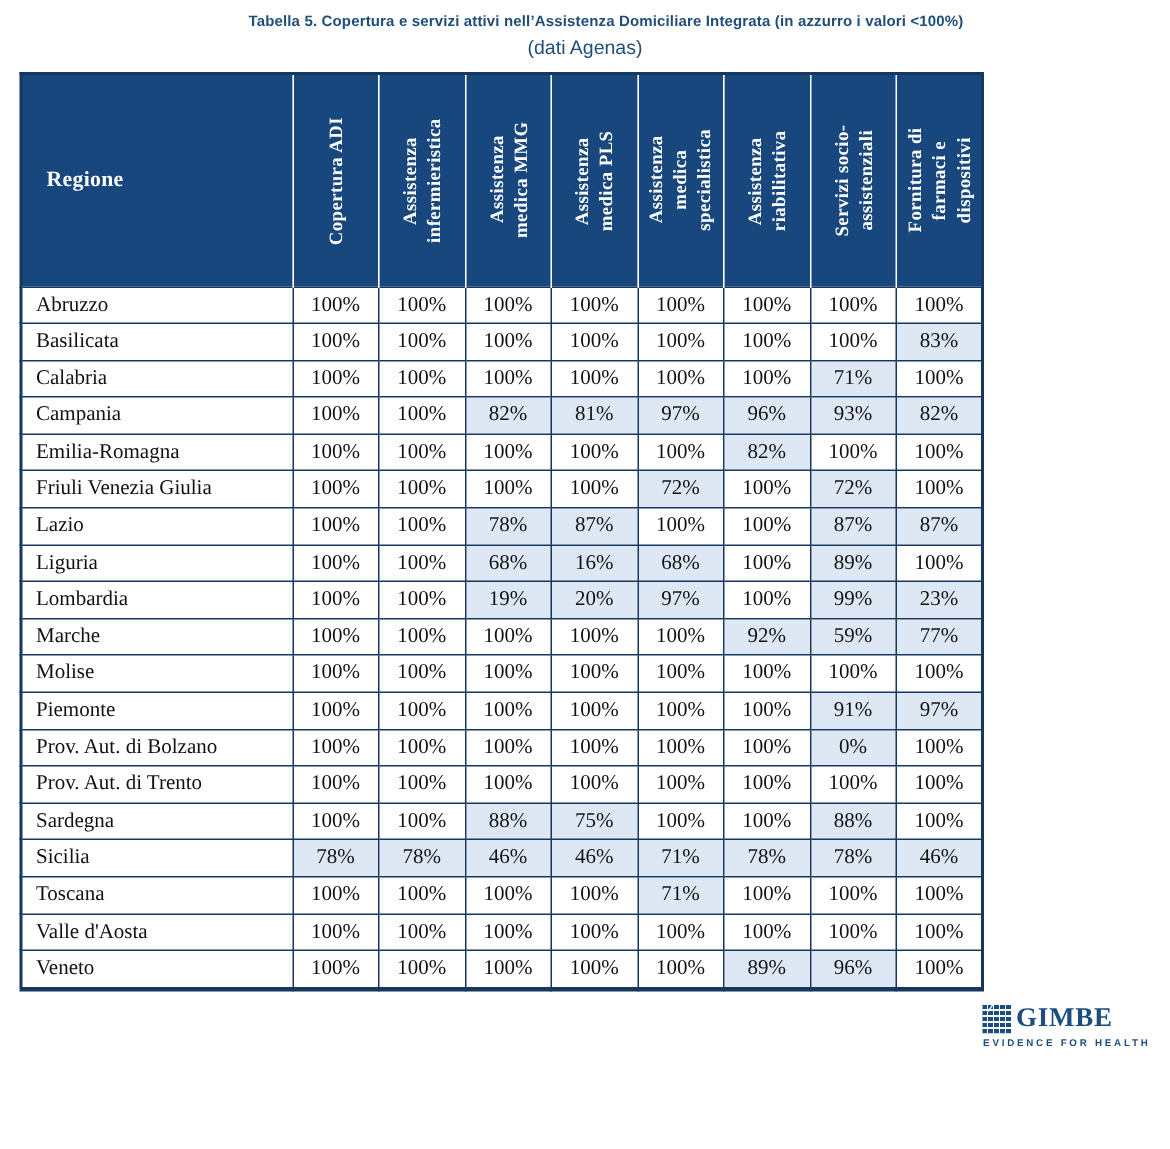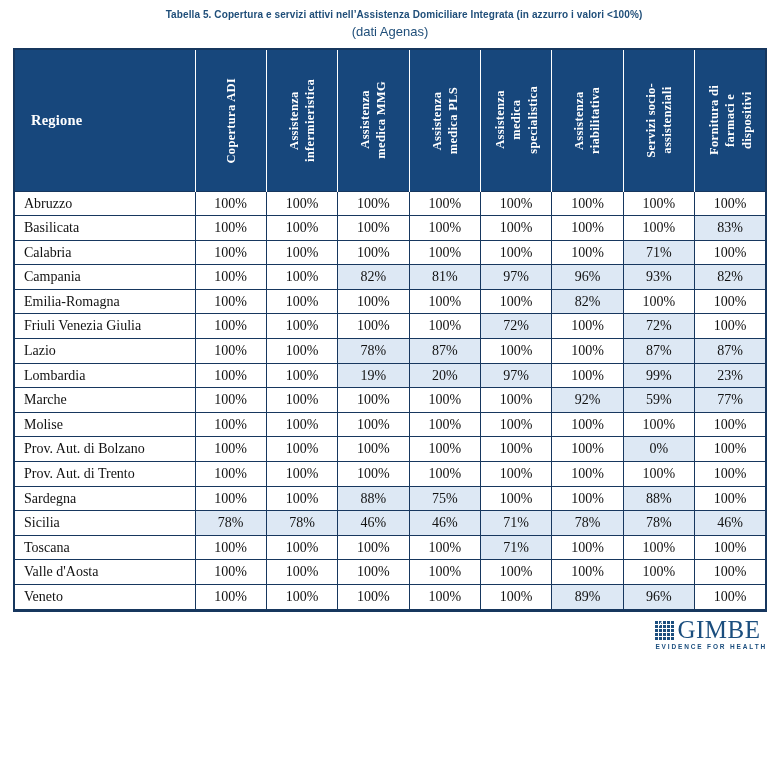--- a/index.html
+++ b/index.html
@@ -3,21 +3,21 @@
 <meta charset="utf-8">
 <style>
   * { margin:0; padding:0; box-sizing:border-box; }
   html,body { width:780px; height:766px; background:#fff; overflow:hidden;
               font-family:"Liberation Serif", serif; }
   .title { margin-top:9px; text-align:center; font-family:"Liberation Sans",sans-serif;
            font-weight:bold; font-size:10px; color:#1f4e79; letter-spacing:0.1px;padding-left:28px; }
   .subtitle { margin-top:4px; text-align:center; font-family:"Liberation Sans",sans-serif;
               font-size:13px; color:#1f4e79; }
   .tbl-wrap { margin:9px 13px 0 13px; }
-  table { border-collapse:collapse; table-layout:fixed; width:754px;
+  table { border-collapse:collapse; table-layout:fixed; width:643px;
           border:2px solid #17375e; border-bottom-width:3px; }
   col.c-region { width:181px; }
   th.region-h { background:#17477c; color:#fff; text-align:left; vertical-align:middle;
                 padding-left:16px; font-size:14.5px; font-weight:bold; letter-spacing:0.2px; }
   th.col-h { background:#17477c; border-left:1px solid #ffffff; height:142px;
              vertical-align:middle; text-align:center; }
   .vert { writing-mode:vertical-rl; transform:rotate(180deg); white-space:pre-line;
           margin:0 auto; color:#fff; font-weight:bold; font-size:12.5px;
           line-height:1.3; text-align:center; letter-spacing:0.3px;
           font-family:"Liberation Serif",serif; }
@@ -28,21 +28,21 @@
   tbody td.hl { background:#dde8f4; }
   .footer { display:flex; justify-content:flex-end; margin:7px 13px 0 0; }
   .logo { display:flex; flex-direction:column; align-items:flex-start; }
   .logo-top { display:flex; align-items:flex-end; gap:3px; }
   .logo-icon { position:relative; width:19px; height:19px; background-color:#1b4e7e;
       background-image:
         repeating-linear-gradient(0deg, transparent 0 3px, #fff 3px 4px),
         repeating-linear-gradient(90deg, transparent 0 3px, #fff 3px 4px); }
   .logo-check { position:absolute; top:-3px; left:1px; color:#fff; font-size:10px;
                 font-weight:bold; font-family:"DejaVu Sans",sans-serif; }
-  .logo-text { font-family:"Liberation Serif",serif; font-weight:normal; font-size:25px;
+  .logo-text { font-family:"Liberation Serif",serif; font-weight:bold; font-size:18px;
                line-height:21px; color:#1b4e7e; letter-spacing:0.5px; }
   .logo-tagline { margin-top:3px; font-family:"Liberation Sans",sans-serif; font-size:6.5px;
                   font-weight:bold; letter-spacing:1.85px; color:#1b4e7e; white-space:nowrap; }
 </style>
 </head>
 <body>
 
 <div class="title">Tabella 5. Copertura e servizi attivi nell’Assistenza Domiciliare Integrata (in azzurro i valori &lt;100%)</div>
 <div class="subtitle">(dati Agenas)</div>
 
@@ -164,20 +164,31 @@
           <td class="val">100%</td>
           <td class="val">100%</td>
           <td class="val hl">78%</td>
           <td class="val hl">87%</td>
           <td class="val">100%</td>
           <td class="val">100%</td>
           <td class="val hl">87%</td>
           <td class="val hl">87%</td>
         </tr>
         <tr>
+          <td class="region">Liguria</td>
+          <td class="val">100%</td>
+          <td class="val">100%</td>
+          <td class="val hl">68%</td>
+          <td class="val hl">16%</td>
+          <td class="val hl">68%</td>
+          <td class="val">100%</td>
+          <td class="val hl">89%</td>
+          <td class="val">100%</td>
+        </tr>
+        <tr>
           <td class="region">Lombardia</td>
           <td class="val">100%</td>
           <td class="val">100%</td>
           <td class="val hl">19%</td>
           <td class="val hl">20%</td>
           <td class="val hl">97%</td>
           <td class="val">100%</td>
           <td class="val hl">99%</td>
           <td class="val hl">23%</td>
         </tr>
@@ -195,20 +206,31 @@
         <tr>
           <td class="region">Molise</td>
           <td class="val">100%</td>
           <td class="val">100%</td>
           <td class="val">100%</td>
           <td class="val">100%</td>
           <td class="val">100%</td>
           <td class="val">100%</td>
           <td class="val">100%</td>
           <td class="val">100%</td>
+        </tr>
+        <tr>
+          <td class="region">Piemonte</td>
+          <td class="val">100%</td>
+          <td class="val">100%</td>
+          <td class="val">100%</td>
+          <td class="val">100%</td>
+          <td class="val">100%</td>
+          <td class="val">100%</td>
+          <td class="val hl">91%</td>
+          <td class="val hl">97%</td>
         </tr>
         <tr>
           <td class="region">Prov. Aut. di Bolzano</td>
           <td class="val">100%</td>
           <td class="val">100%</td>
           <td class="val">100%</td>
           <td class="val">100%</td>
           <td class="val">100%</td>
           <td class="val">100%</td>
           <td class="val hl">0%</td>

